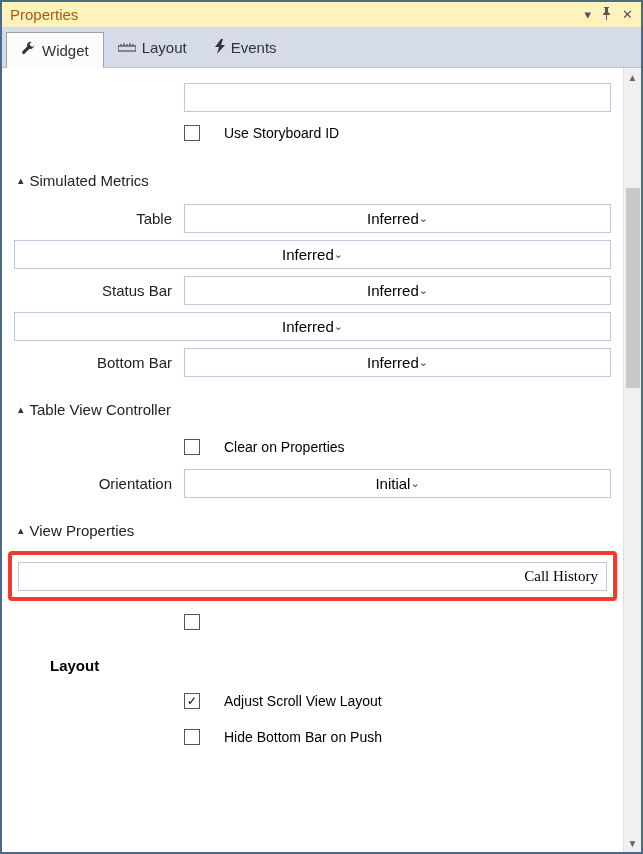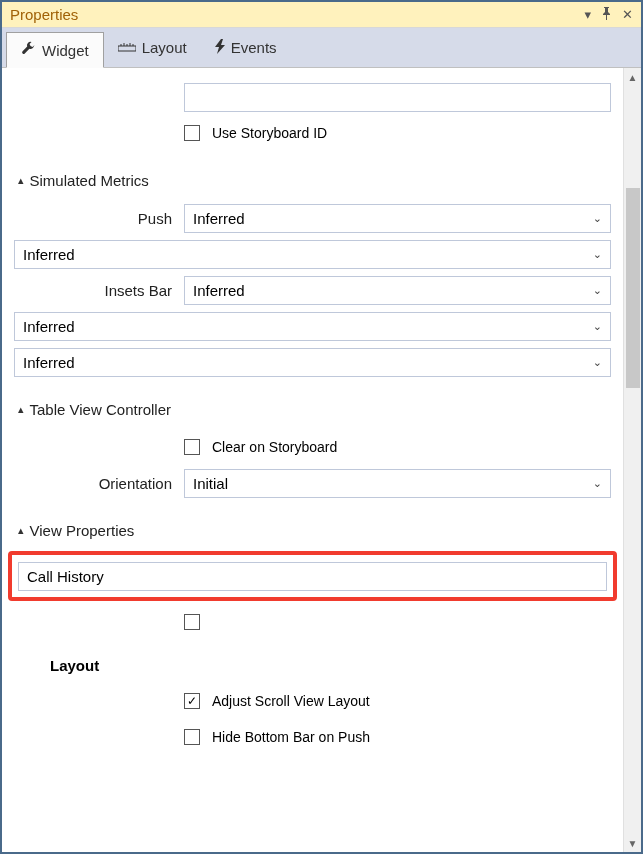--- a/index.html
+++ b/index.html
@@ -124,39 +124,40 @@
     .sub-hdr {
       padding: 14px 0 6px 36px;
       font-weight: 600;
       font-size: 15px;
     }
     .text-input {
       width: 100%;
       border: 1px solid #bfc8da;
       padding: 5px 8px;
       font-size: 15px;
-      font-family: Liberation Sans, sans-serif;
-      background: #fff;
+      font-family: Liberation Serif, serif;
+      background: #fff;
+      text-align: right;
     }
     .select {
       width: 100%;
       border: 1px solid #bfc8da;
       padding: 5px 8px;
       font-size: 15px;
       background: #fff;
       display: flex;
-      justify-content: space-between;
+      justify-content: center;
       align-items: center;
       cursor: pointer;
     }
     .select .chev { font-size: 11px; color: #444; }
     .checkbox {
       display: flex;
       align-items: center;
-      gap: 12px;
+      gap: 24px;
       cursor: pointer;
     }
     .cbox {
       width: 16px;
       height: 16px;
       border: 1px solid #555;
       background: #fff;
       display: inline-flex;
       align-items: center;
       justify-content: center;
@@ -231,72 +232,73 @@
           <span>Use Storyboard ID</span>
         </div>
       </div>
 
       <div class="section-hdr">
         <span class="tri">▴</span>
         <span>Simulated Metrics</span>
       </div>
 
       <div class="row">
-        <div class="row-label">Push</div>
-        <div class="row-control">
-          <div class="select">
-            <span>Inferred</span>
-            <span class="chev">⌄</span>
-          </div>
-        </div>
-      </div>
-      <div class="row">
-        <div class="row-control">
-          <div class="select">
-            <span>Inferred</span>
-            <span class="chev">⌄</span>
-          </div>
-        </div>
-      </div>
-      <div class="row">
-        <div class="row-label">Insets Bar</div>
-        <div class="row-control">
-          <div class="select">
-            <span>Inferred</span>
-            <span class="chev">⌄</span>
-          </div>
-        </div>
-      </div>
-      <div class="row">
-        <div class="row-control">
-          <div class="select">
-            <span>Inferred</span>
-            <span class="chev">⌄</span>
-          </div>
-        </div>
-      </div>
-      <div class="row">
+        <div class="row-label">Table</div>
+        <div class="row-control">
+          <div class="select">
+            <span>Inferred</span>
+            <span class="chev">⌄</span>
+          </div>
+        </div>
+      </div>
+      <div class="row">
+        <div class="row-control">
+          <div class="select">
+            <span>Inferred</span>
+            <span class="chev">⌄</span>
+          </div>
+        </div>
+      </div>
+      <div class="row">
+        <div class="row-label">Status Bar</div>
+        <div class="row-control">
+          <div class="select">
+            <span>Inferred</span>
+            <span class="chev">⌄</span>
+          </div>
+        </div>
+      </div>
+      <div class="row">
+        <div class="row-control">
+          <div class="select">
+            <span>Inferred</span>
+            <span class="chev">⌄</span>
+          </div>
+        </div>
+      </div>
+      <div class="row">
+        <div class="row-label">Bottom Bar</div>
         <div class="row-control">
           <div class="select">
             <span>Inferred</span>
             <span class="chev">⌄</span>
           </div>
         </div>
       </div>
 
       <div class="section-hdr">
         <span class="tri">▴</span>
         <span>Table View Controller</span>
       </div>
 
       <div class="row row-nolabel">
         <div class="row-label"></div>
         <div class="row-control checkbox">
           <span class="cbox"></span>
-          <span>Clear on Storyboard</span>
+          <span>Clear on Properties</span>
         </div>
       </div>
       <div class="row">
         <div class="row-label">Orientation</div>
         <div class="row-control">
           <div class="select">
             <span>Initial</span>
             <span class="chev">⌄</span>
           </div>
         </div>

